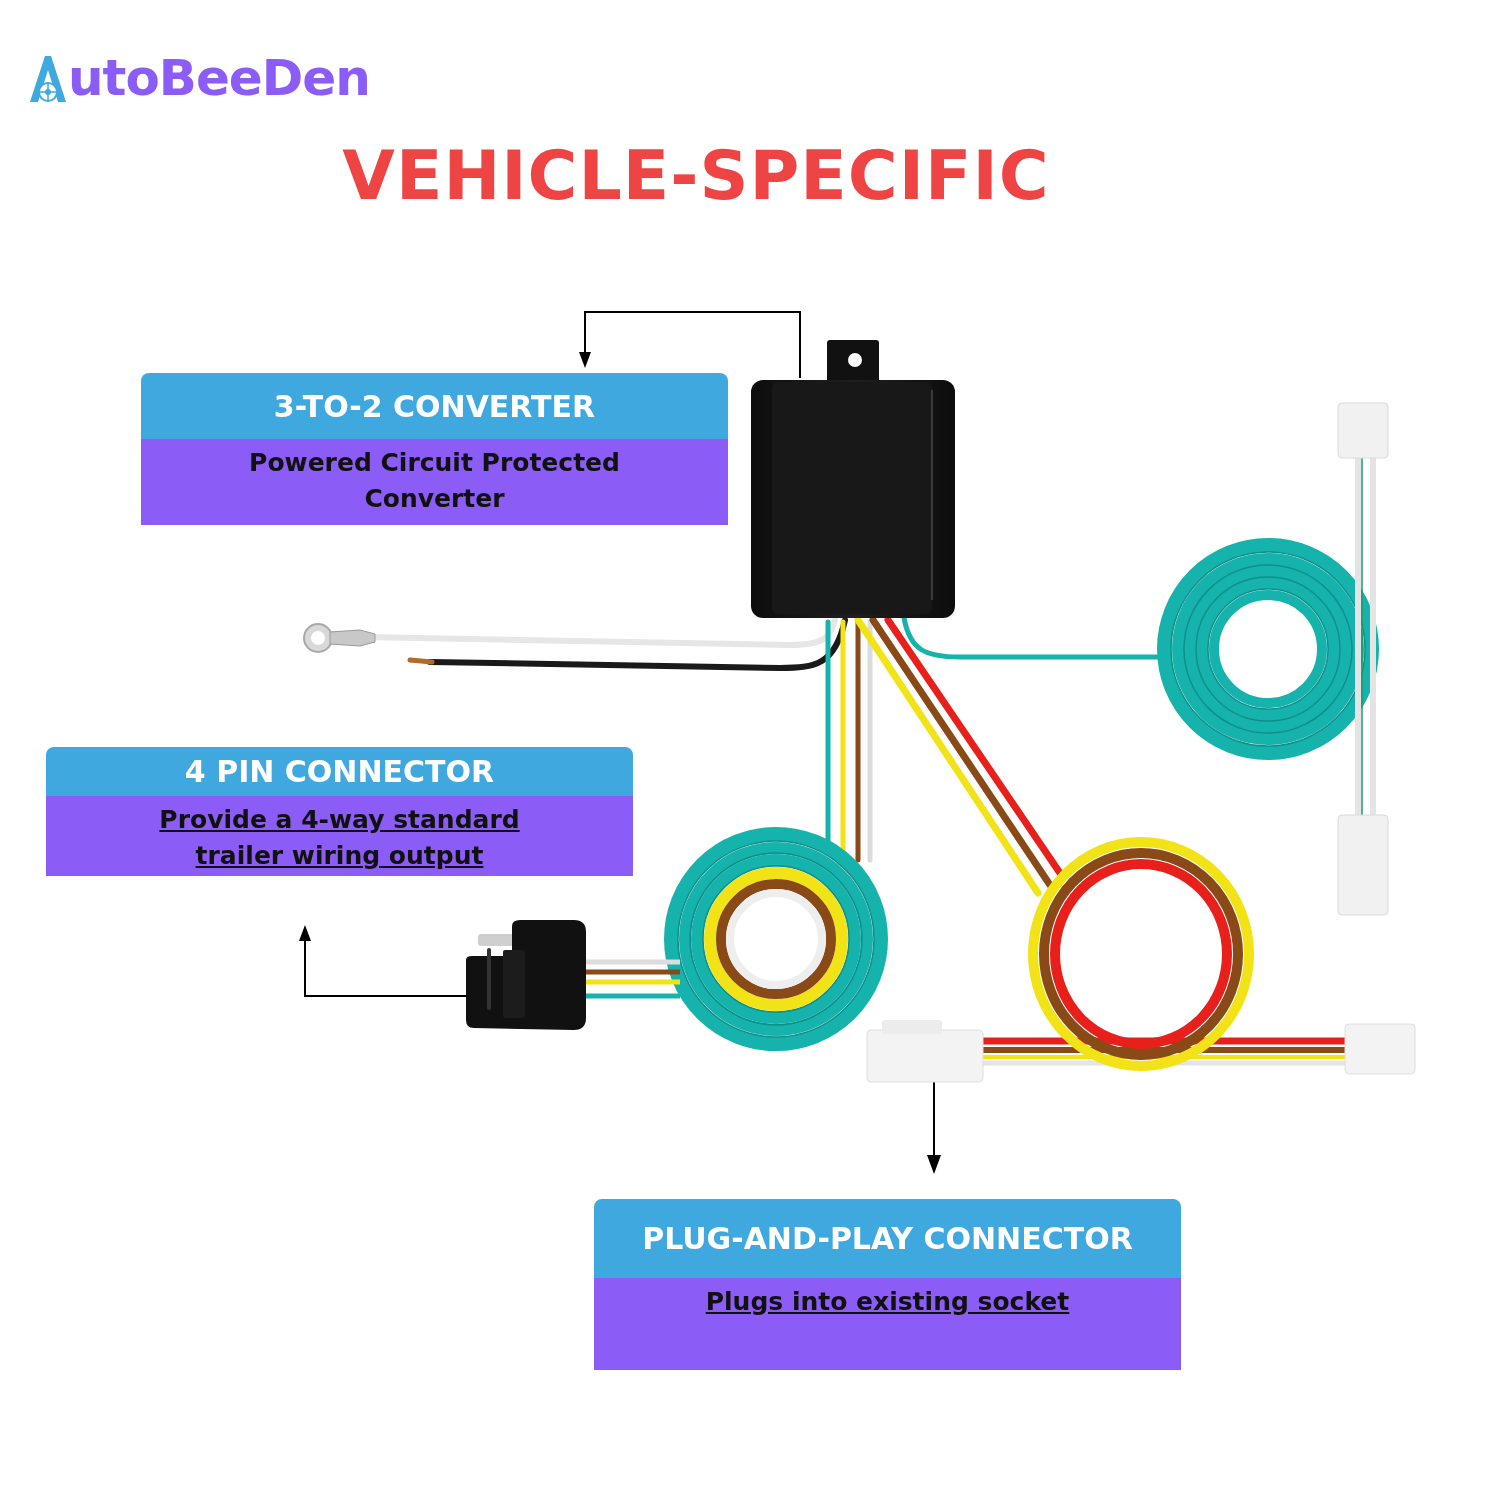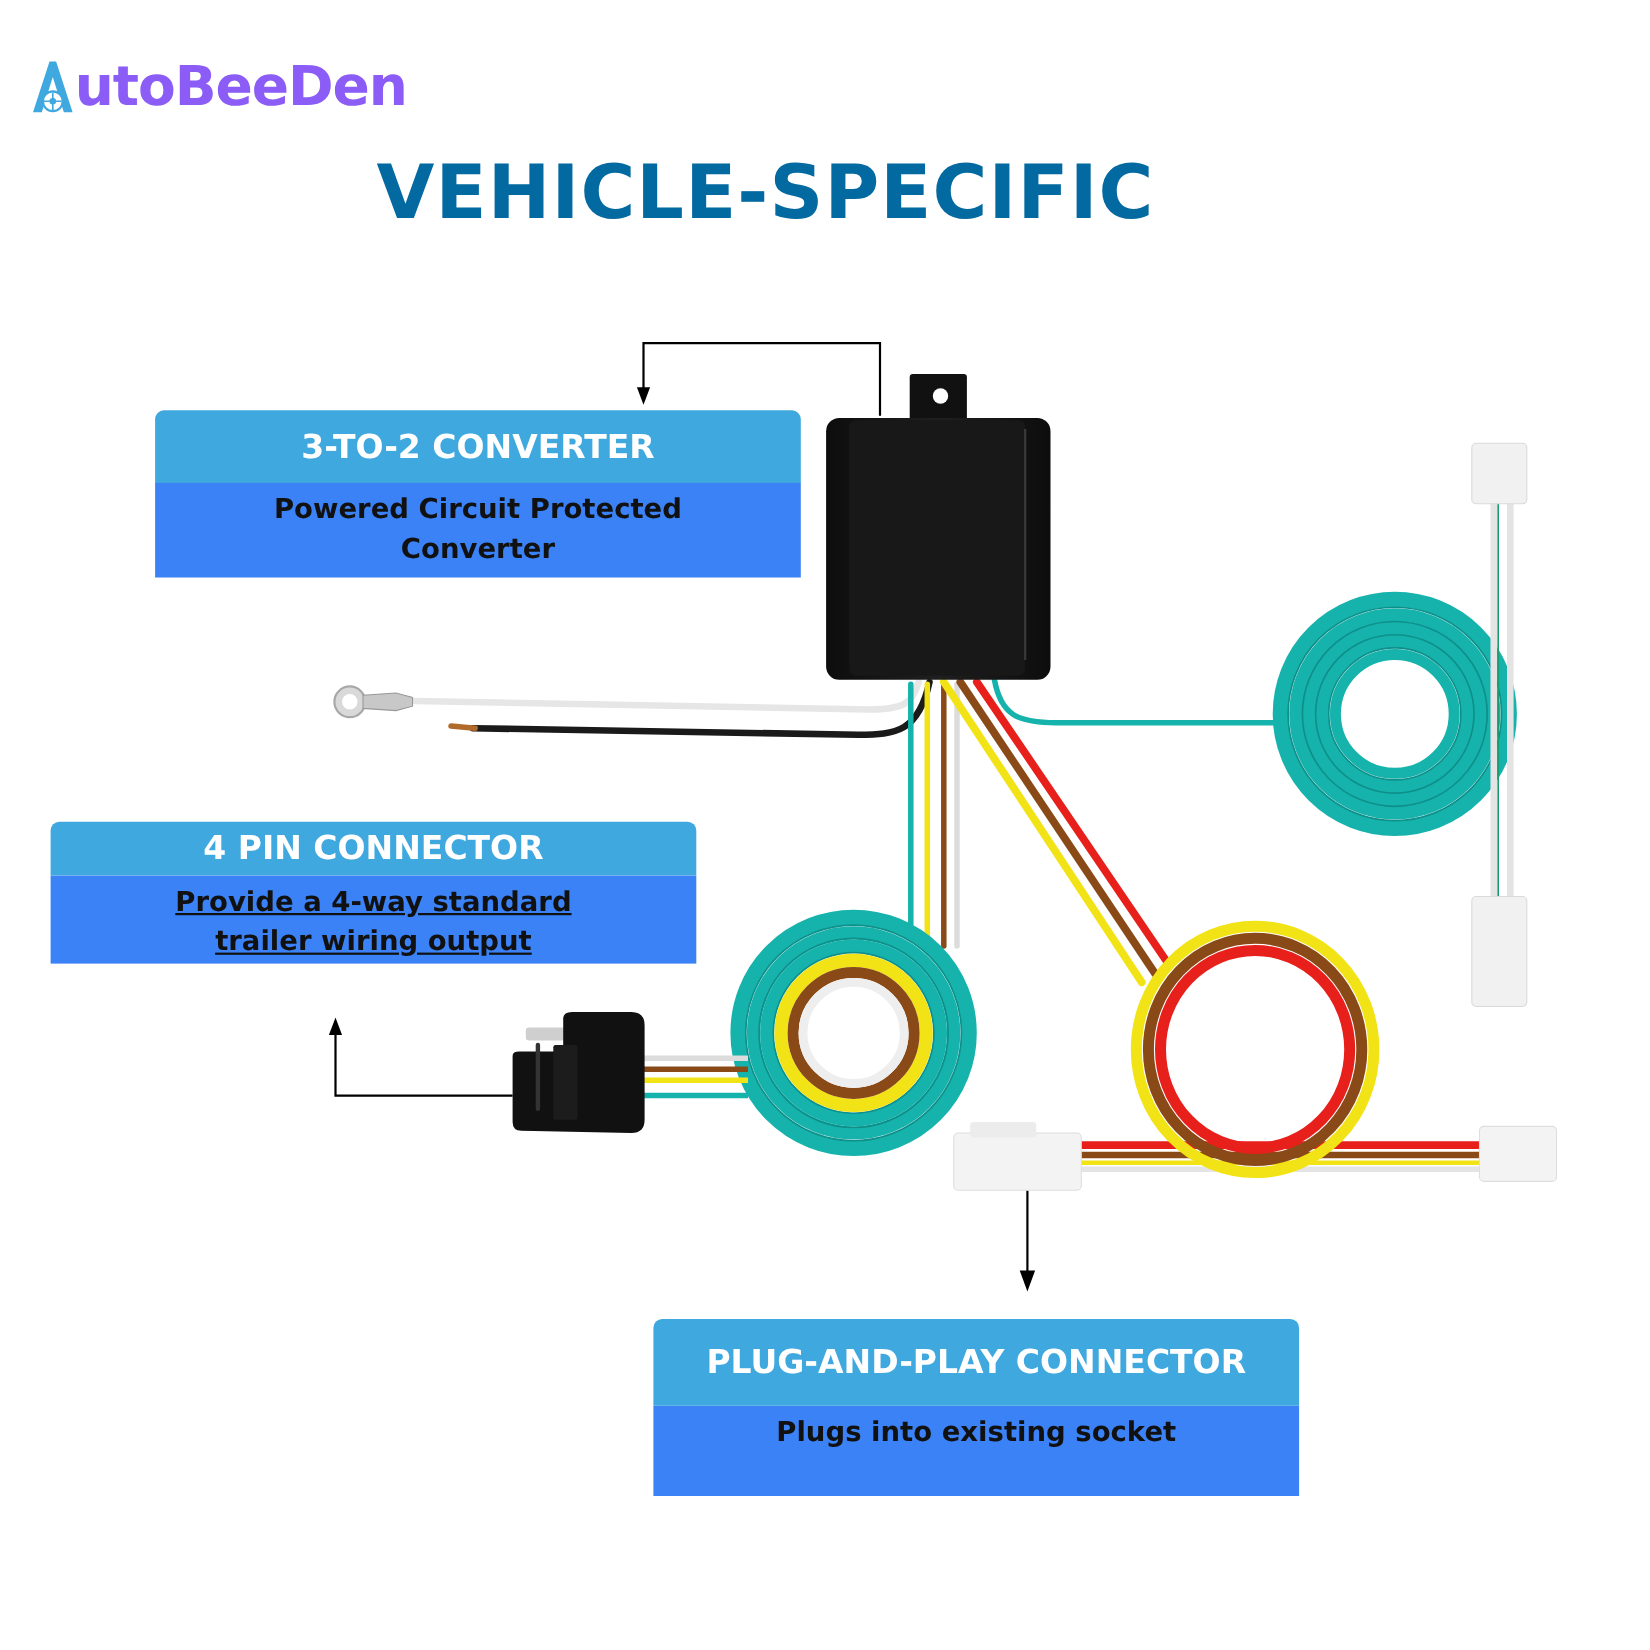--- a/index.html
+++ b/index.html
@@ -1,30 +1,30 @@
 <!DOCTYPE html>
 <html><head>
 <meta charset="utf-8">
 <style>
   html, body { margin: 0; padding: 0; background: #ffffff; }
   body { width: 1500px; height: 1500px; position: relative; overflow: hidden; font-family: "DejaVu Sans", sans-serif; }
   .logo { position: absolute; left: 28px; top: 46px; height: 64px; display: flex; align-items: center; color: #8b5cf6; font-family: "DejaVu Sans", sans-serif; font-weight: bold; font-size: 50px; letter-spacing: -1px; }
-  .title { position: absolute; left: 0; width: 1392px; top: 136px; text-align: center; color: #0369a1; font-family: "DejaVu Sans", sans-serif; font-weight: bold; font-size: 68px; letter-spacing: 1px; }
+  .title { position: absolute; left: 0; width: 1392px; top: 136px; text-align: center; color: #ef4444; font-family: "DejaVu Sans", sans-serif; font-weight: bold; font-size: 68px; letter-spacing: 1px; }
   .callout { position: absolute; }
   .callout .head { background: #3fa8df; color: #ffffff; font-family: "DejaVu Sans", sans-serif; font-weight: bold; font-size: 30px; text-align: center; border-radius: 8px 8px 0 0; display: flex; align-items: center; justify-content: center; }
-  .callout .body { background: #3b82f6; color: #111; font-family: "DejaVu Sans", sans-serif; font-weight: bold; font-size: 25px; text-align: center; line-height: 36px; padding-top: 6px; box-sizing: border-box; }
+  .callout .body { background: #8b5cf6; color: #111; font-family: "DejaVu Sans", sans-serif; font-weight: bold; font-size: 25px; text-align: center; line-height: 36px; padding-top: 6px; box-sizing: border-box; }
   #c1 { left: 141px; top: 373px; width: 587px; }
   #c1 .head { height: 66px; }
   #c1 .body { height: 86px; }
   #c2 { left: 46px; top: 747px; width: 587px; }
   #c2 .head { height: 49px; }
   #c2 .body { height: 80px; text-decoration: underline; }
   #c3 { left: 594px; top: 1199px; width: 587px; }
   #c3 .head { height: 79px; }
-  #c3 .body { height: 82px; }
+  #c3 .body { height: 92px; text-decoration: underline; }
   svg.art { position: absolute; left: 0; top: 0; }
 </style>
 </head>
 <body>
 
 <div class="logo">
   <svg width="40" height="52" viewBox="0 0 40 52">
     <path d="M2 50 L17 4 L23 4 L38 50 L30 50 L20 18 L10 50 Z" fill="#3fa8df"></path>
     <circle cx="20" cy="40" r="9" fill="#ffffff" stroke="#3fa8df" stroke-width="2"></circle>
     <circle cx="20" cy="40" r="3" fill="#3fa8df"></circle>

